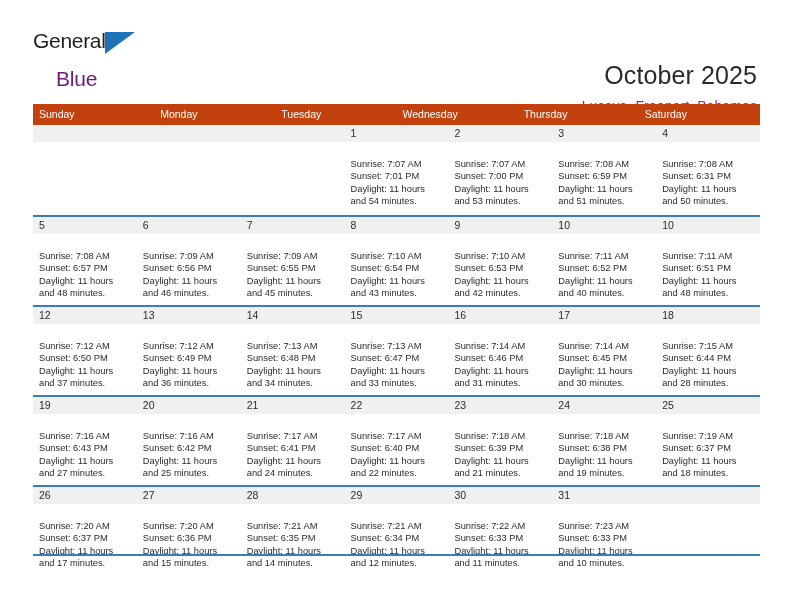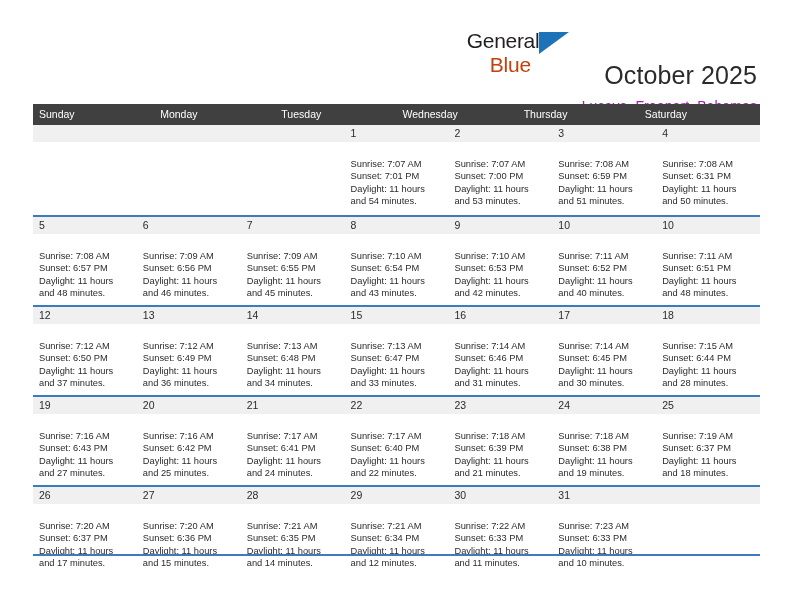--- a/index.html
+++ b/index.html
@@ -9,40 +9,40 @@
     font-family: "Liberation Sans", sans-serif;
     color: #2b2b2b;
     overflow: hidden;
   }
   .page { position: relative; width: 792px; height: 612px; padding: 0; }
 
   
   .topbar {
     display: flex;
     align-items: flex-start;
-    justify-content: flex-end;
+    justify-content: space-between;
     padding: 30px 35px 0 33px;
     height: 74px;
   }
   .logo { position: relative; width: 115px; height: 48px; }
   .logo-general {
     font-size: 21px;
     letter-spacing: -0.3px;
     color: #231f20;
     line-height: 22px;
     font-family: "Liberation Sans", sans-serif;
   }
   .logo-blue {
     font-size: 21px;
     letter-spacing: -0.2px;
-    color: #c2410c;
+    color: #701a75;
     line-height: 22px;
     padding-left: 23px;
     display: block;
-    margin-top: 2px;
+    margin-top: 16px;
   }
   .logo-tri {
     position: absolute;
     left: 72px; top: 2px;
     width: 0; height: 0;
     border-left: 30px solid #1d72b8;
     border-bottom: 22px solid transparent;
   }
   .titleblock { text-align: right; padding-top: 2px; margin-top: 28px; }
   .cal-title {
@@ -61,21 +61,21 @@
   }
 
   
   .cal {
     position: absolute;
     left: 33px; top: 104px;
     width: 727px;
   }
   .weekhead {
     display: flex;
-    background: #404040;
+    background: #c2410c;
     height: 21px;
     align-items: center;
   }
   .weekhead .wh {
     flex: 1 1 0;
     color: #ffffff;
     font-size: 10.5px;
     line-height: 21px;
     padding-left: 6px;
     white-space: nowrap;

